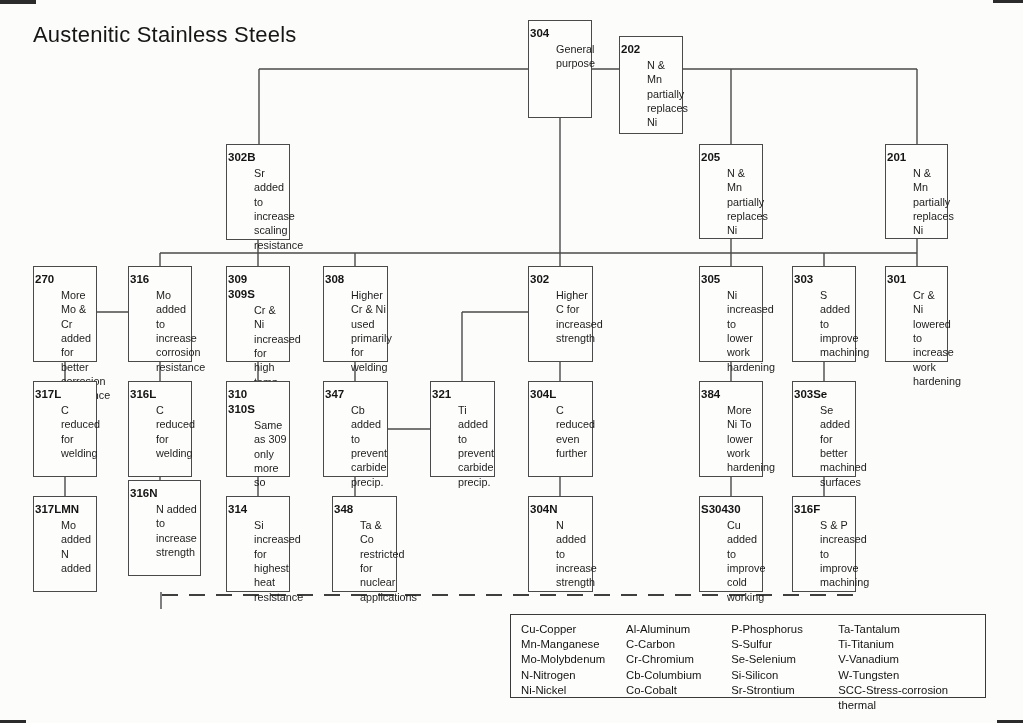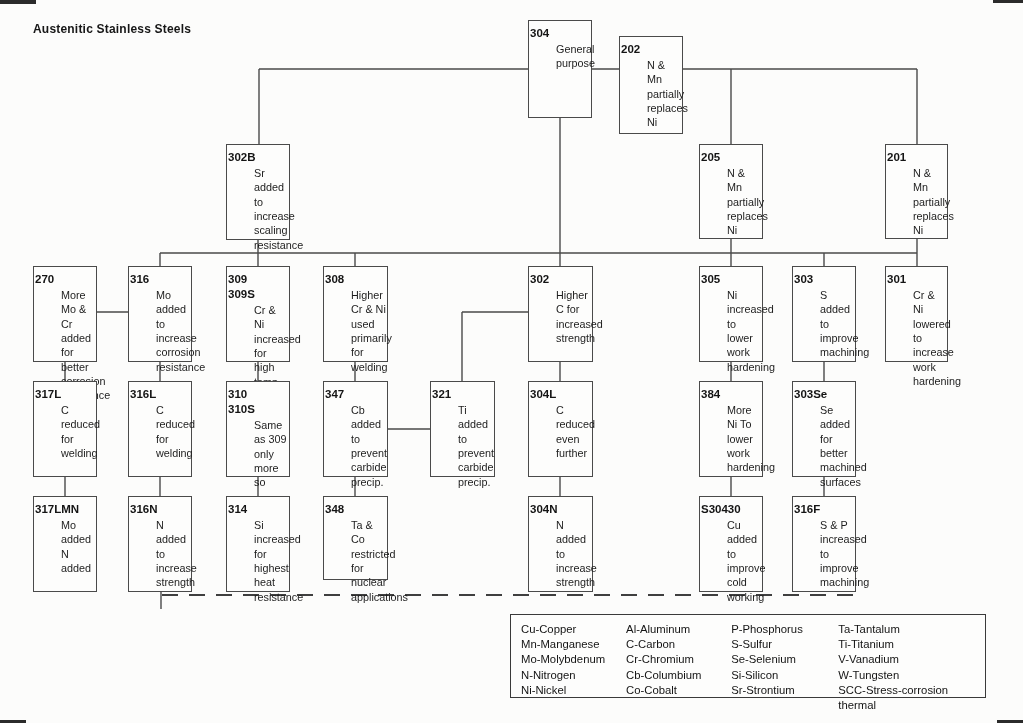--- a/index.html
+++ b/index.html
@@ -10,21 +10,21 @@
   #canvas {
     position:relative;
     width:1023px; height:723px;
     background:#fcfcfb;
     overflow:hidden;
     box-shadow:0 0 0 1px #c9c9c9;
   }
   #connectors { position:absolute; left:0; top:0; pointer-events:none; }
   .page-title {
     position:absolute; left:33px; top:22px;
-    font-size:12px; font-weight:bold; color:#161616;
+    font-size:22px; font-weight:normal; color:#161616;
     letter-spacing:0.2px;
   }
   .box {
     position:absolute;
     background:#fdfdfc;
     border:1.5px solid #4a4a4a;
     box-sizing:border-box;
     text-align:left;
     padding:5px 1px 0 1px;
   }
@@ -167,29 +167,29 @@
   </div>
   <div class="box" style="left:792px;top:381px;width:64px;height:96px">
     <div class="code">303Se</div>
     <div class="desc">Se added for better machined surfaces</div>
   </div>
 
   <div class="box" style="left:33px;top:496px;width:64px;height:96px">
     <div class="code">317LMN</div>
     <div class="desc">Mo added N added</div>
   </div>
-  <div class="box" style="left:128px;top:496px;width:64px;height:96px">
+  <div class="box" style="left:128px;top:480px;width:73px;height:96px">
     <div class="code">316N</div>
     <div class="desc">N added to increase strength</div>
   </div>
   <div class="box" style="left:226px;top:496px;width:64px;height:96px">
     <div class="code">314</div>
     <div class="desc">Si increased for highest heat resistance</div>
   </div>
-  <div class="box" style="left:323px;top:496px;width:65px;height:84px">
+  <div class="box" style="left:332px;top:496px;width:65px;height:96px">
     <div class="code">348</div>
     <div class="desc">Ta &amp; Co restricted for nuclear applications</div>
   </div>
   <div class="box" style="left:528px;top:496px;width:65px;height:96px">
     <div class="code">304N</div>
     <div class="desc">N added to increase strength</div>
   </div>
   <div class="box" style="left:699px;top:496px;width:64px;height:96px">
     <div class="code">S30430</div>
     <div class="desc">Cu added to improve cold working</div>

